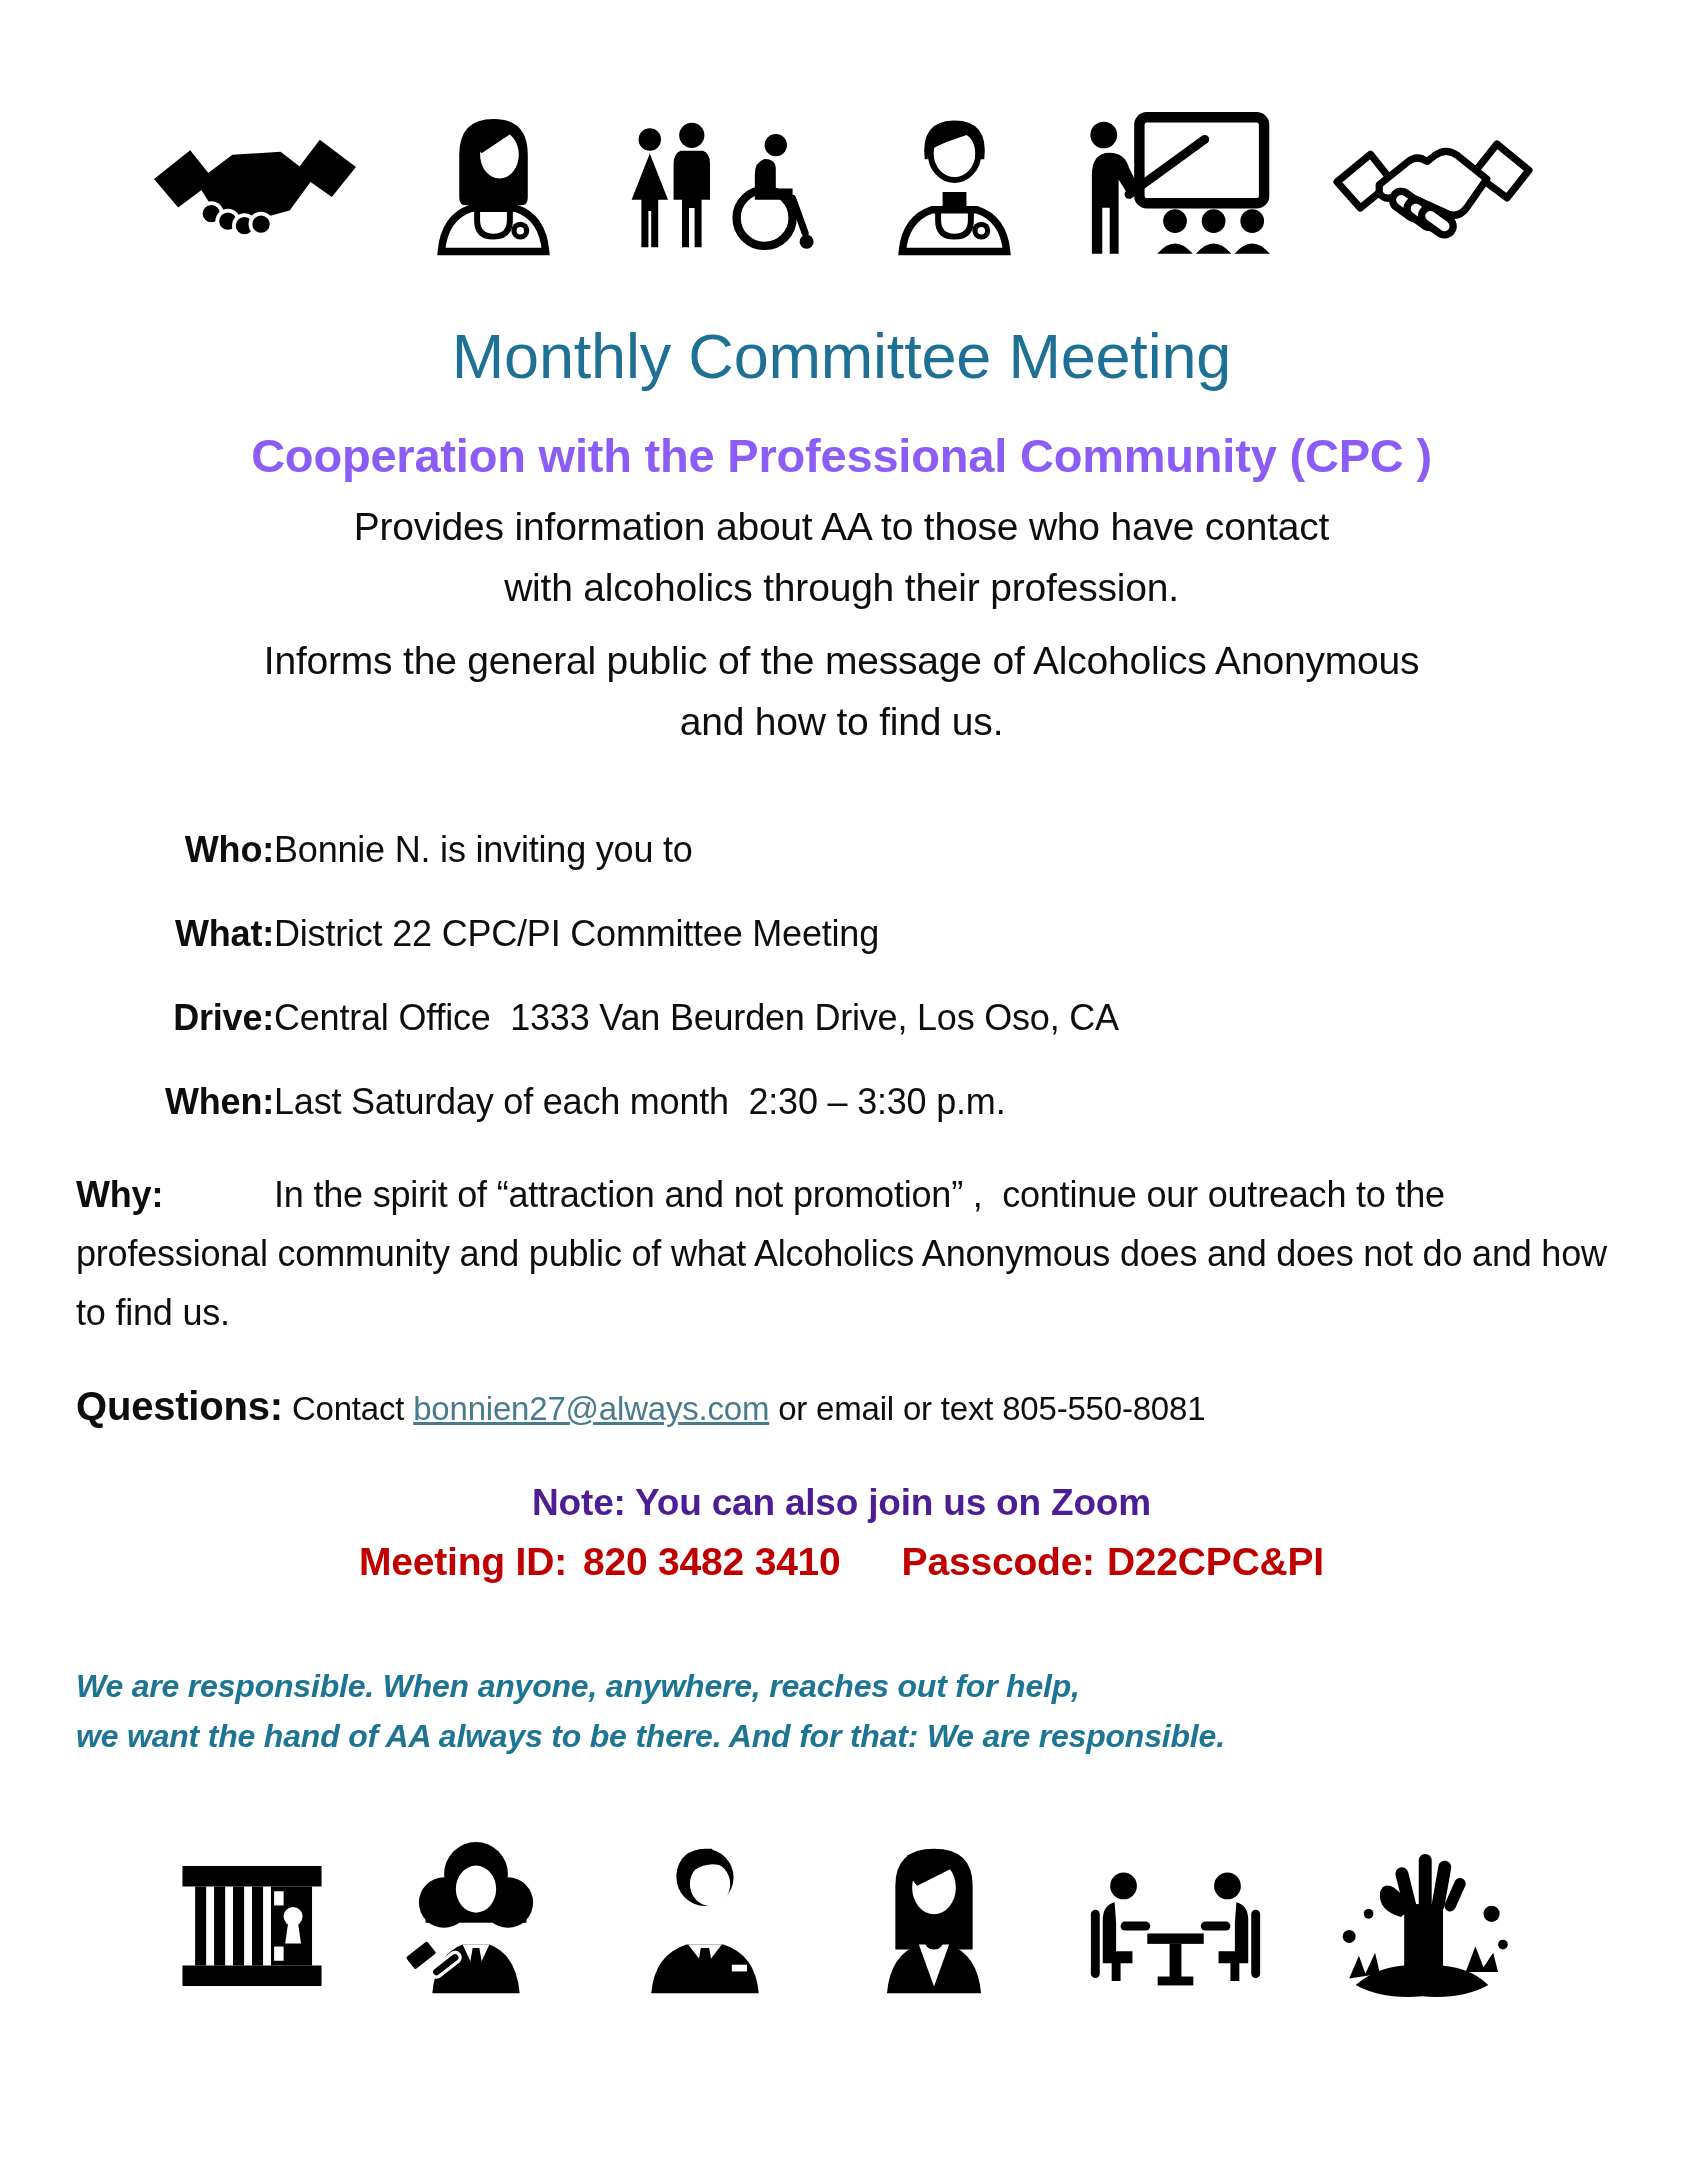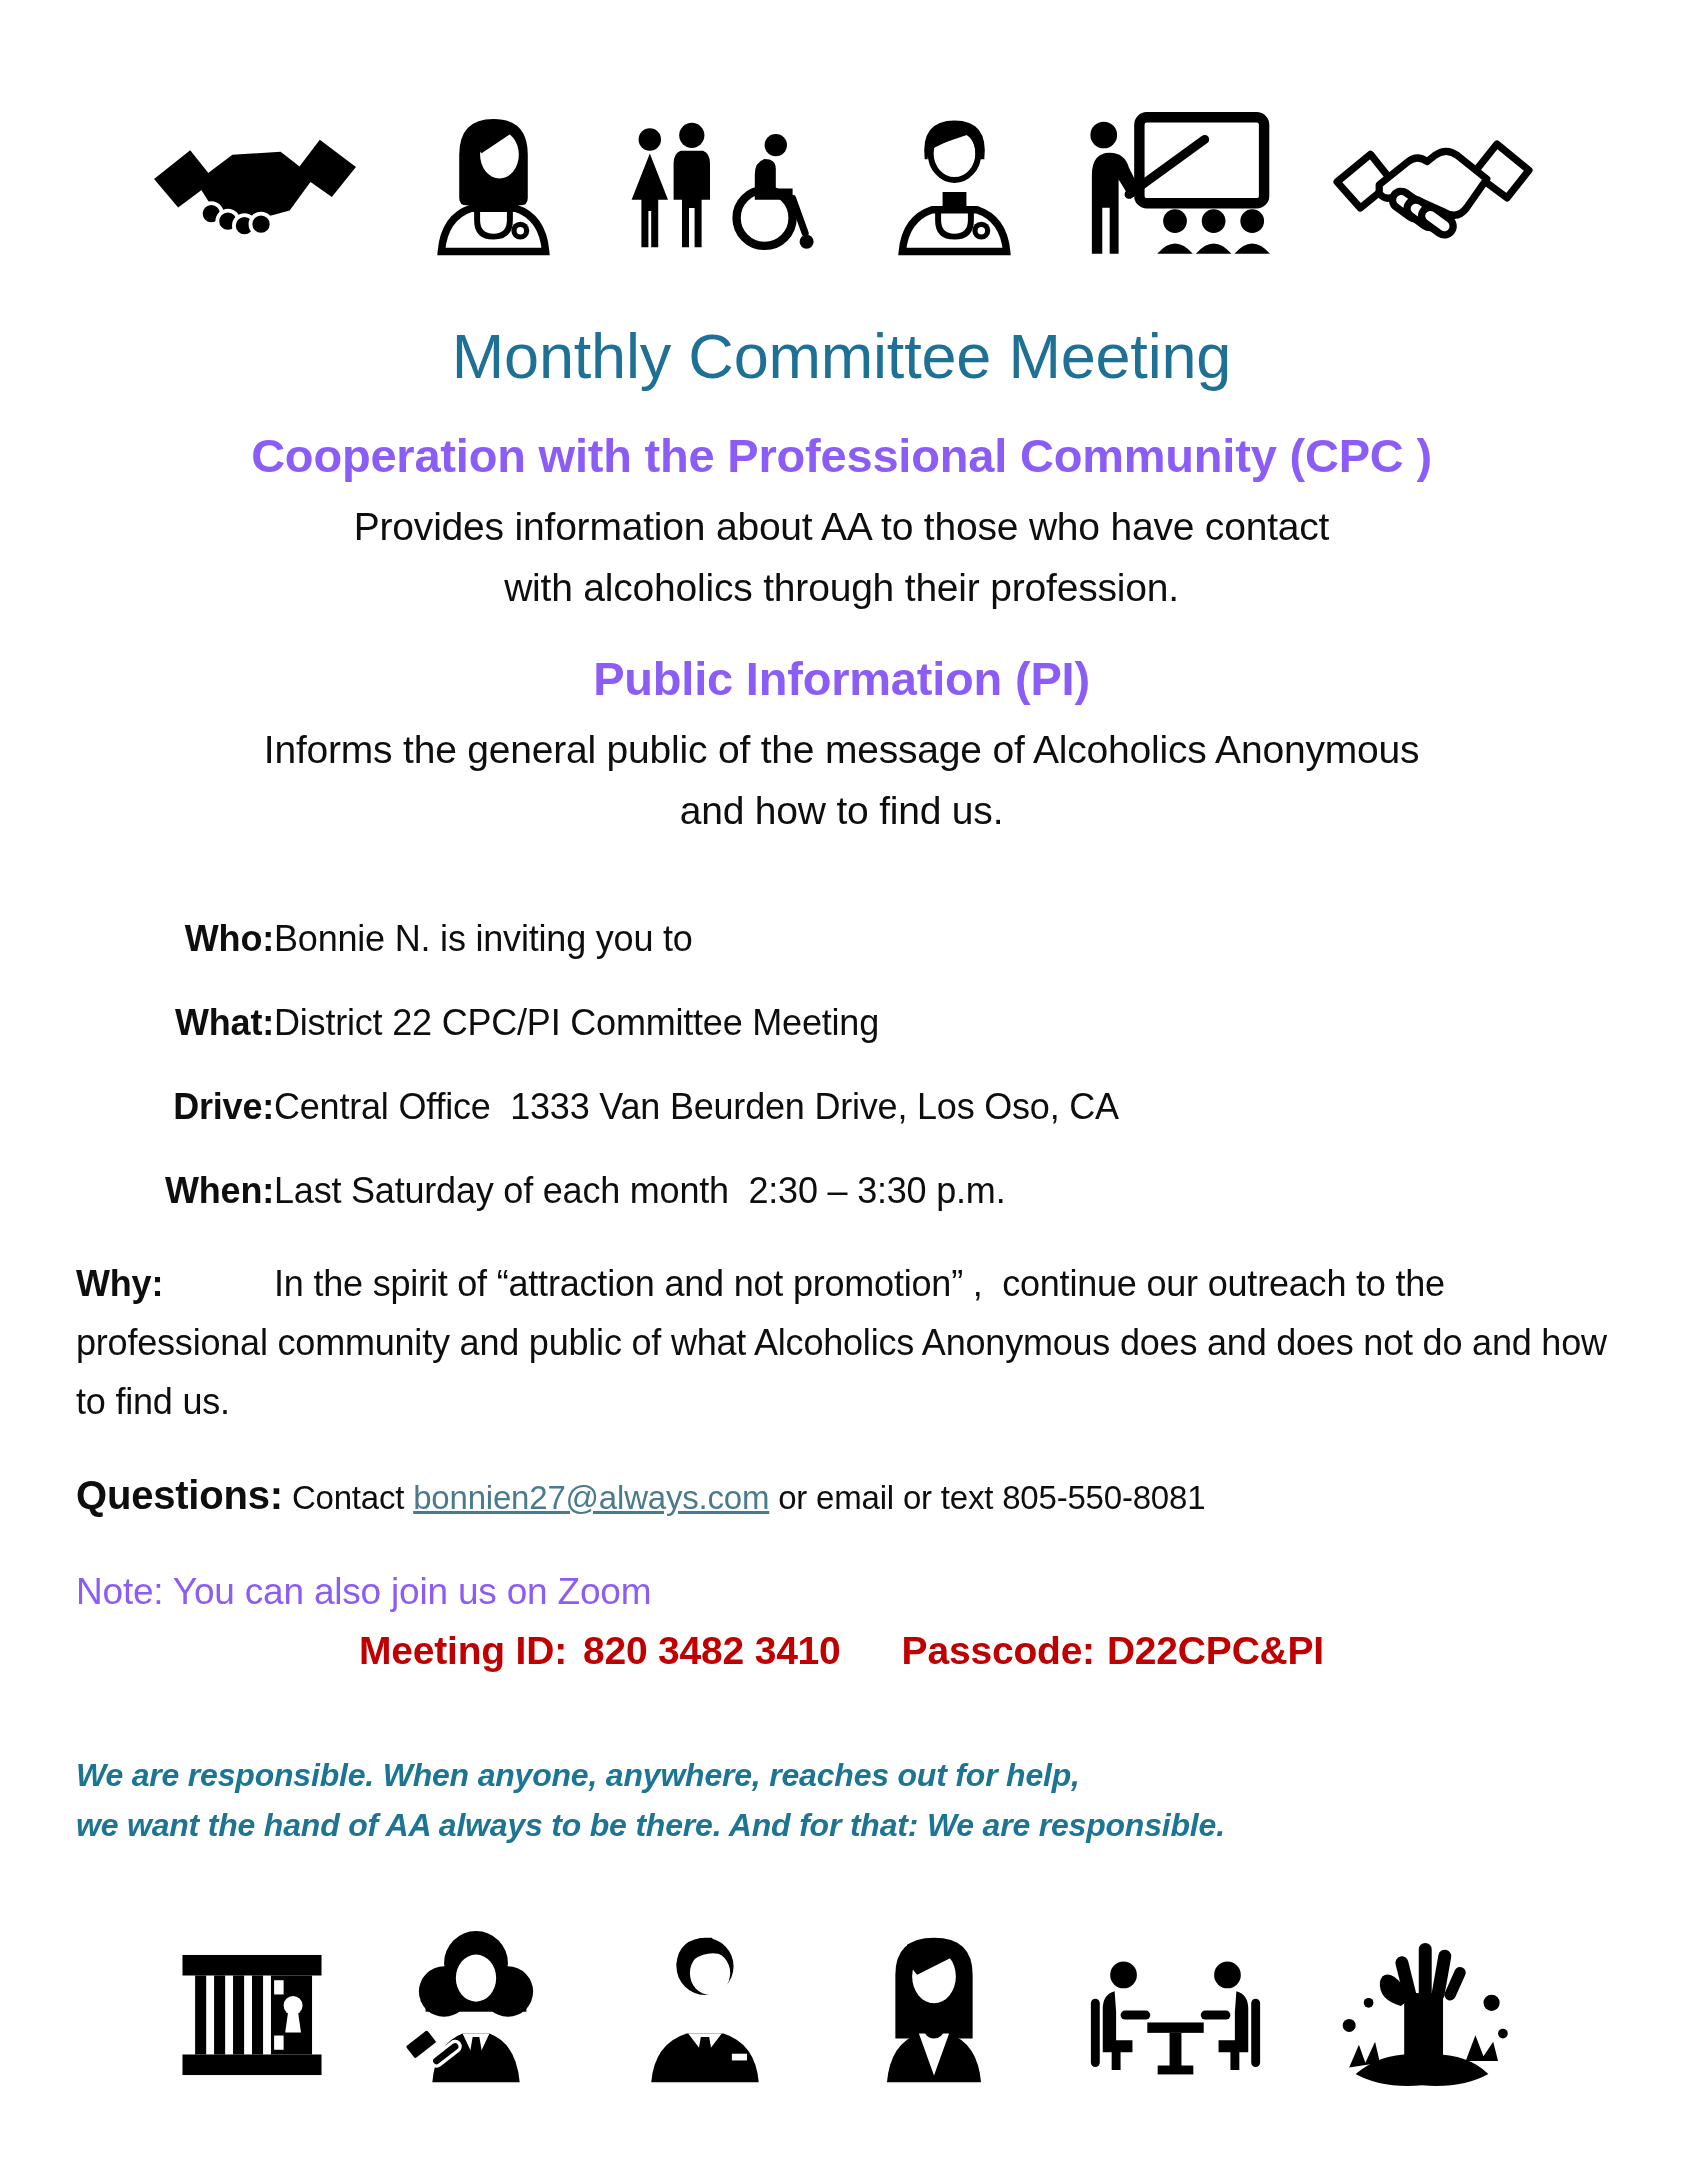--- a/index.html
+++ b/index.html
@@ -31,21 +31,21 @@
   .detail-row{display:flex;margin-bottom:42px;text-align:right;}
   .detail-label{font-weight:bold;flex:0 0 198px;}
   .detail-value{white-space:pre-wrap;}
   p.why{font-size:36px;line-height:59px;margin:0;}
   .why-label{font-weight:bold;display:inline-block;width:198px;}
   .why-text{white-space:pre-wrap;}
   p.questions{margin:42px 0 0;font-size:33px;}
   .q-label{font-weight:bold;font-size:40px;}
   a.email-link{color:#4A7B8C;text-decoration:underline;cursor:pointer;}
   p.zoom-note{
-    color:#8b5cf6;font-weight:normal;font-size:37px;margin:53px 0 0;
+    color:#4c1d95;font-weight:bold;font-size:37px;text-align:center;margin:53px 0 0;
   }
   p.zoom-meeting{
     color:#C00000;font-weight:bold;font-size:39px;text-align:center;margin:16px 0 0;
   }
   .meet-val{margin-left:16px;}
   .pass-label{margin-left:61px;}
   .pass-val{margin-left:12px;}
   p.responsible{
     color:#1D7493;font-weight:bold;font-style:italic;
     font-size:32px;line-height:50px;text-align:left;margin:77px 0 0;
@@ -129,21 +129,20 @@
         <rect x="66" y="58" width="24" height="12" rx="6" transform="rotate(36 78 64)"></rect>
       </svg>
     </span>
   </div>
 
   <h1 class="title">Monthly Committee Meeting</h1>
 
   <h2 class="red-heading">Cooperation with the Professional Community (CPC )</h2>
   <p class="desc"><span>Provides information about AA to those who have contact</span><br><span>with alcoholics through their profession.</span></p>
 
-  <h2 class="red-heading">Public Information (PI)</h2>
   <p class="desc"><span>Informs the general public of the message of Alcoholics Anonymous</span><br><span>and how to find us.</span></p>
 
   <div class="details">
     <div class="detail-row">
       <span class="detail-label">Who:</span>
       <span class="detail-value">Bonnie N. is inviting you to</span>
     </div>
     <div class="detail-row">
       <span class="detail-label">What:</span>
       <span class="detail-value">District 22 CPC/PI Committee Meeting</span>

